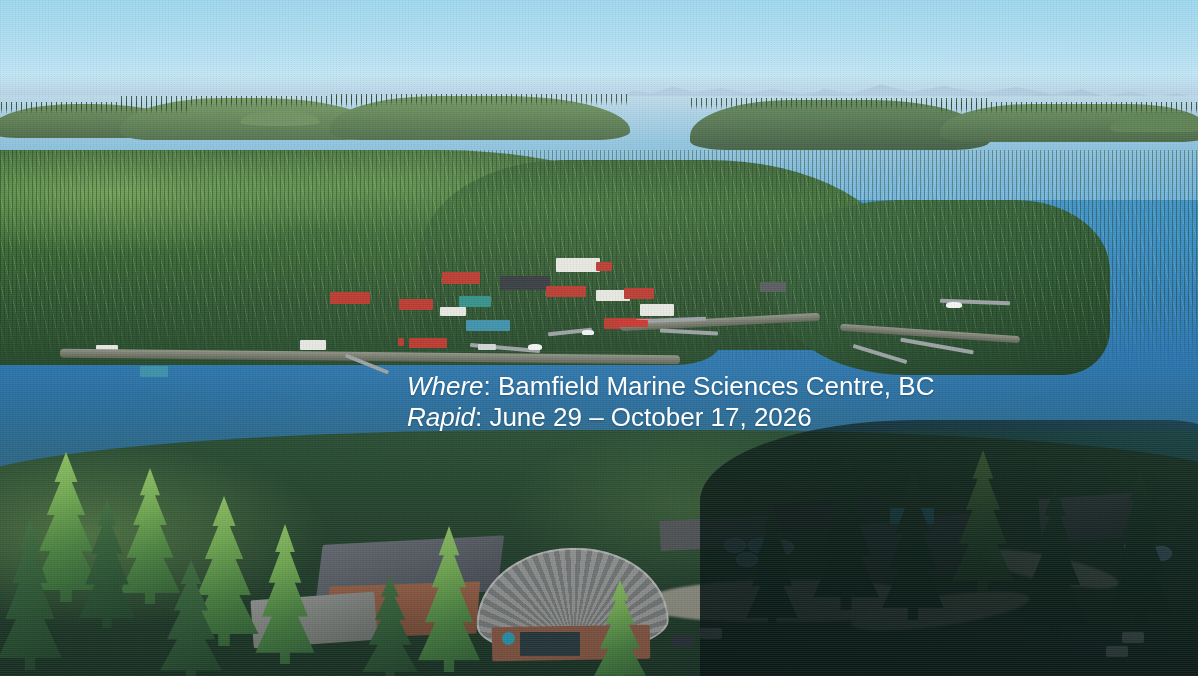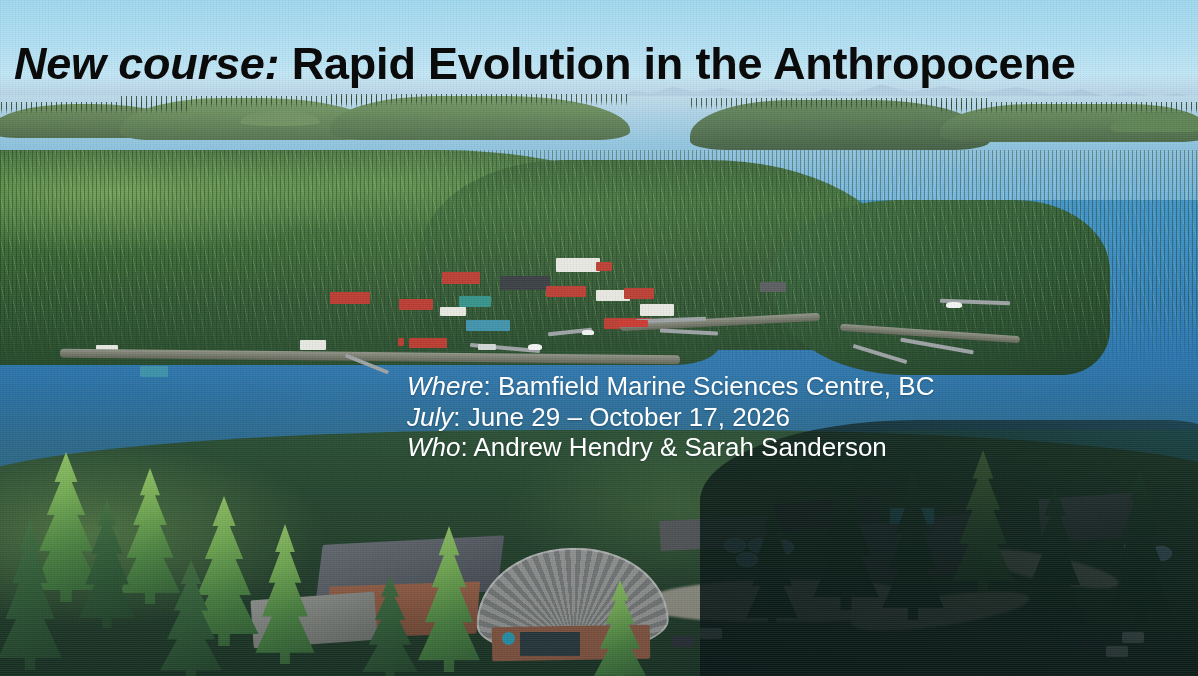--- a/index.html
+++ b/index.html
@@ -360,21 +360,19 @@
     <div class="conifer deep" style="left:1010px;top:486px;width:90px;height:150px;"></div>
     <div class="conifer deep" style="left:1096px;top:470px;width:88px;height:154px;"></div>
     <div class="conifer deep" style="left:736px;top:504px;width:72px;height:124px;"></div>
 
     <div class="fgdark"></div>
 
     <div class="layer grade"></div>
     <div class="layer grain"></div>
   </div>
 
-  <h1 id="title"><span class="em">New course:</span><span class="rg"> Rapid Evolution in the Anthropocene</span></h1>
 
   <div id="details">
     <div class="row"><span class="lbl">Where</span><span class="val">: </span><span class="val">Bamfield Marine Sciences Centre, BC</span></div>
-    <div class="row"><span class="lbl">July</span><span class="val">: </span><span class="val">June 29 – October 17, 2026</span></div>
-    <div class="row"><span class="lbl">Who</span><span class="val">: </span><span class="val">Andrew Hendry &amp; Sarah Sanderson</span></div>
+    <div class="row"><span class="lbl">Rapid</span><span class="val">: </span><span class="val">June 29 – October 17, 2026</span></div>
   </div>
 
 </div>
 
 </body></html>

